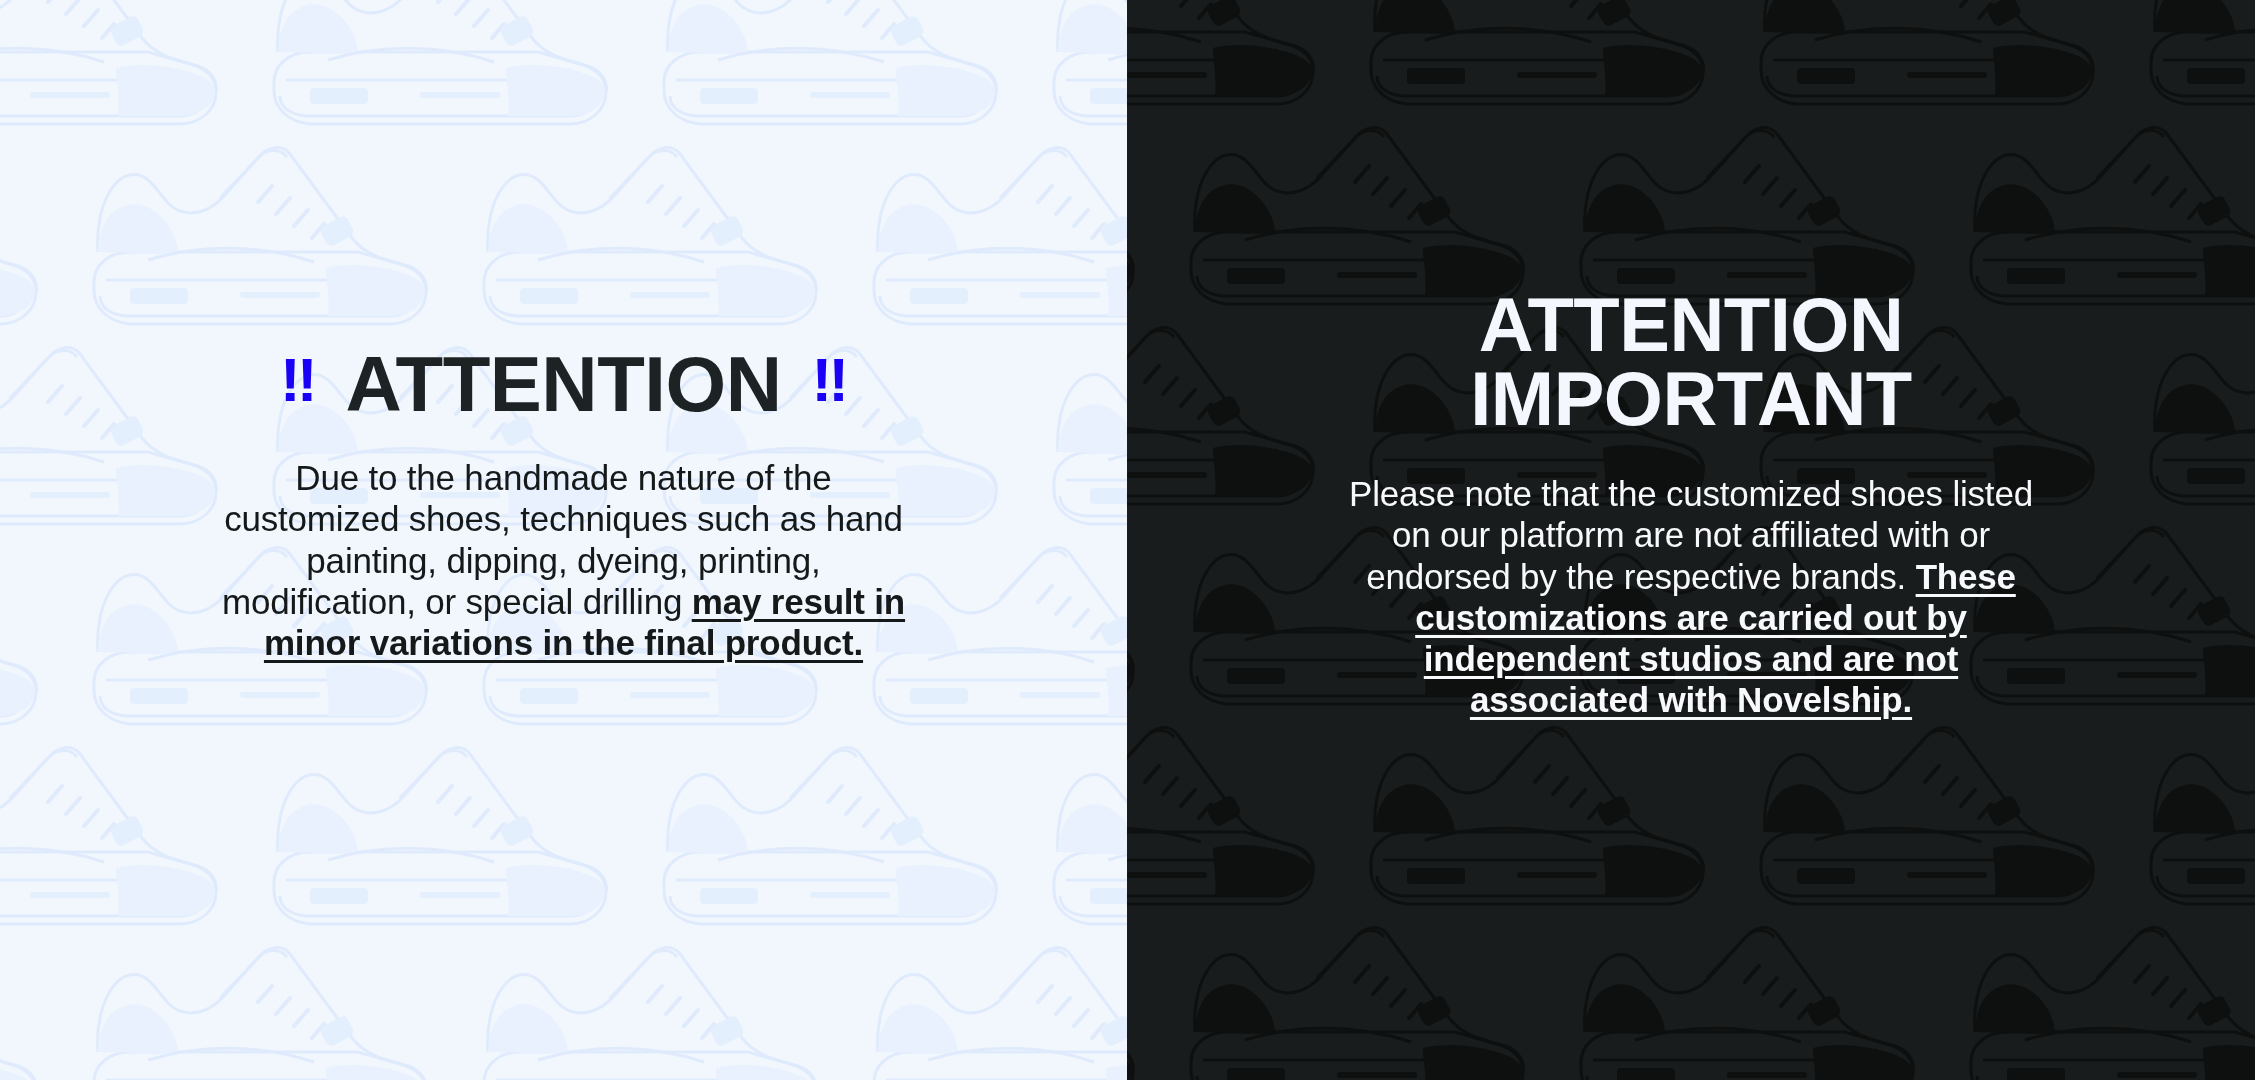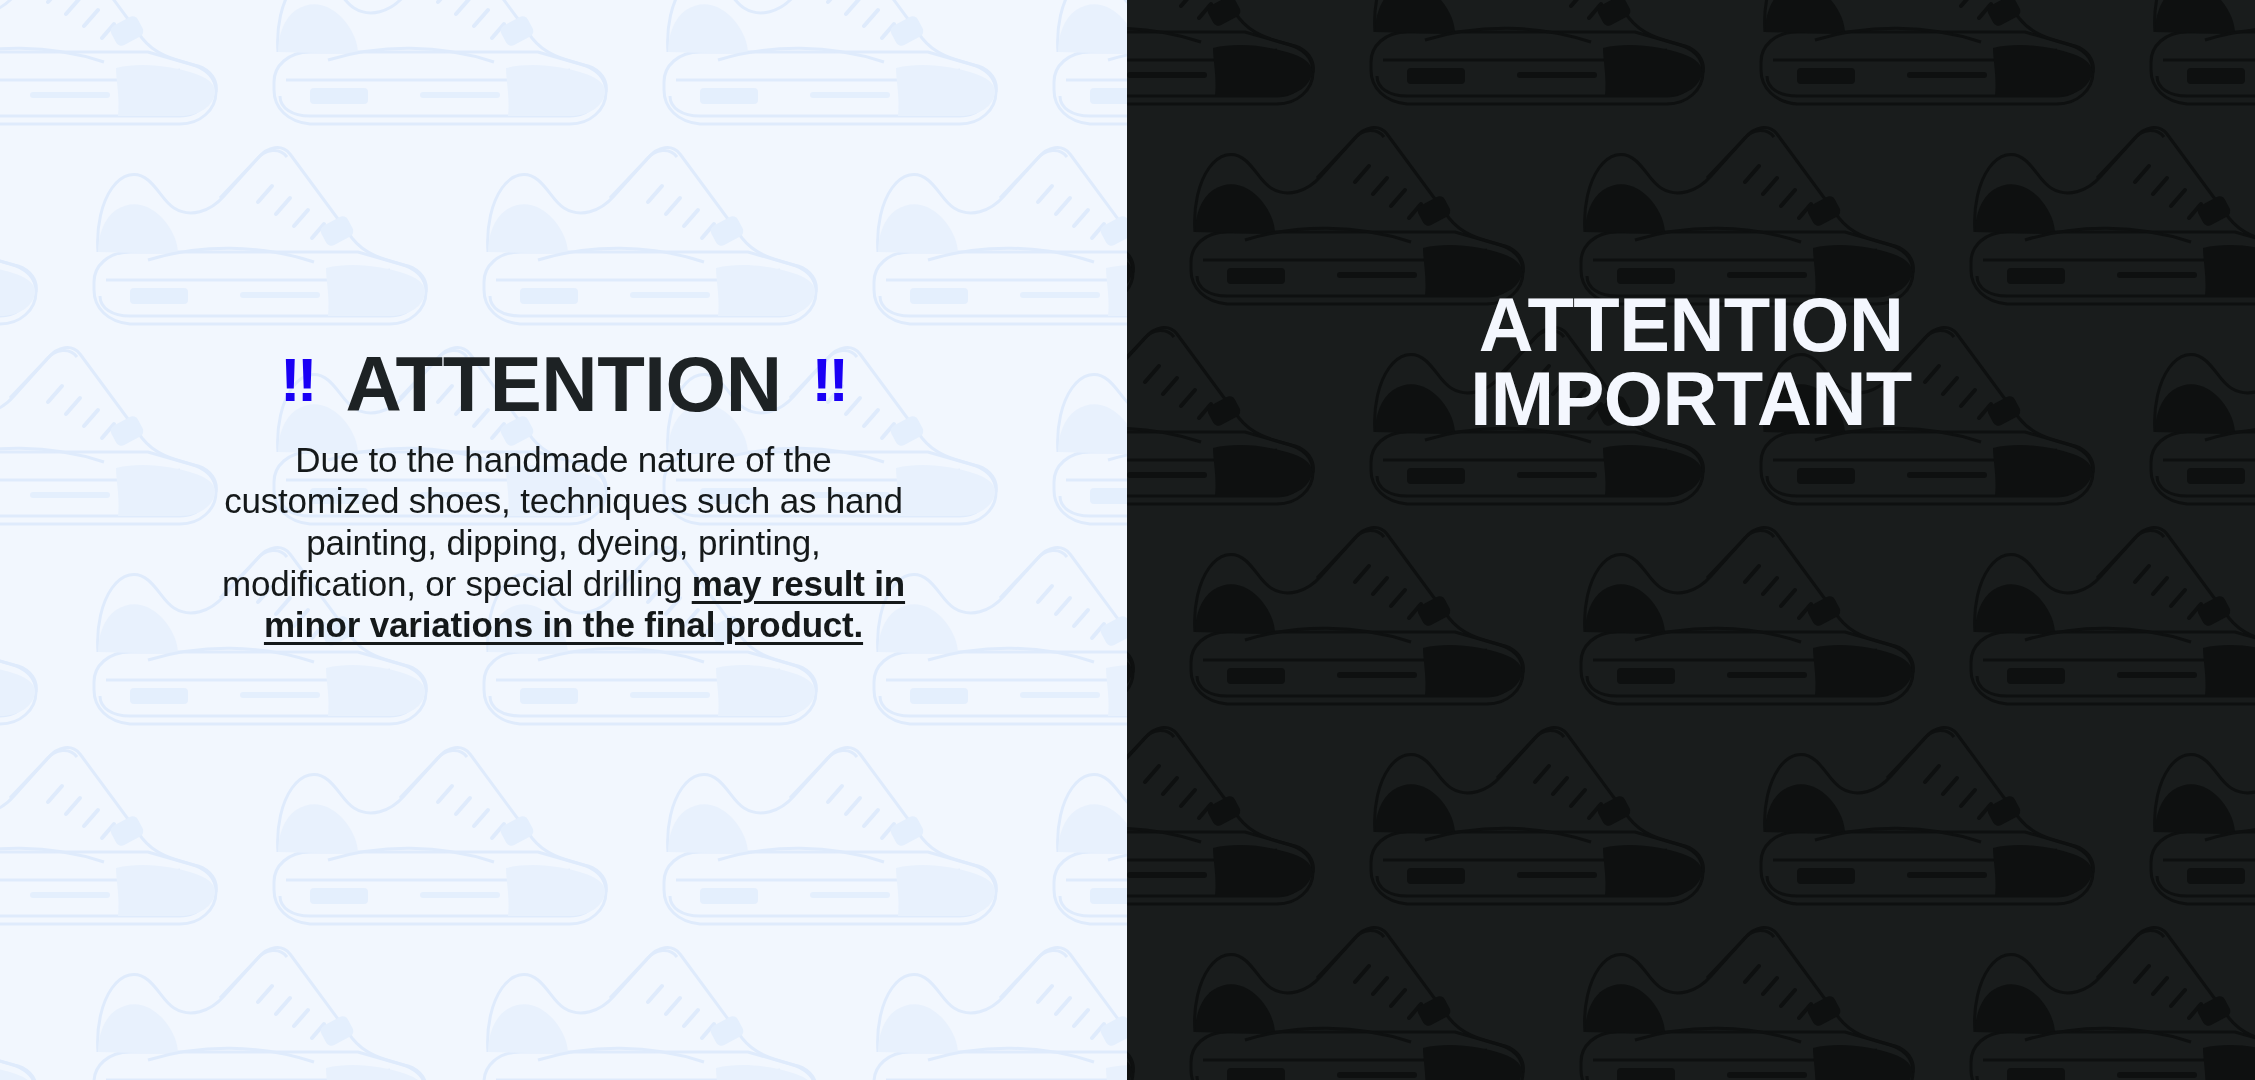--- a/index.html
+++ b/index.html
@@ -71,21 +71,21 @@
   .attention-word {
     color:#1d2224;
     font-size:78px;
     font-weight:800;
     letter-spacing:-0.5px;
     line-height:1;
     font-stretch:condensed;
   }
 
   .body-left {
-    margin-top:16px;
+    margin-top:34px;
     width:700px;
     text-align:center;
     color:#15191a;
     font-size:35px;
     line-height:1.18;
     font-stretch:condensed;
     letter-spacing:-0.2px;
   }
   .body-left .emph {
     font-weight:700;
@@ -266,16 +266,19 @@
         </g>
       </svg>
     </div>
 
     <div class="content">
       <h1 class="heading-right">
         <span>ATTENTION</span><br>
         <span>IMPORTANT</span>
       </h1>
 
+      <p class="body-right">
+        <span>Please note that the customized shoes listed on our platform are not affiliated with or endorsed by the respective brands. </span><span class="emph">These customizations are carried out by independent studios and are not associated with Novelship.</span>
+      </p>
     </div>
   </section>
 
 </div>
 
 </body></html>

